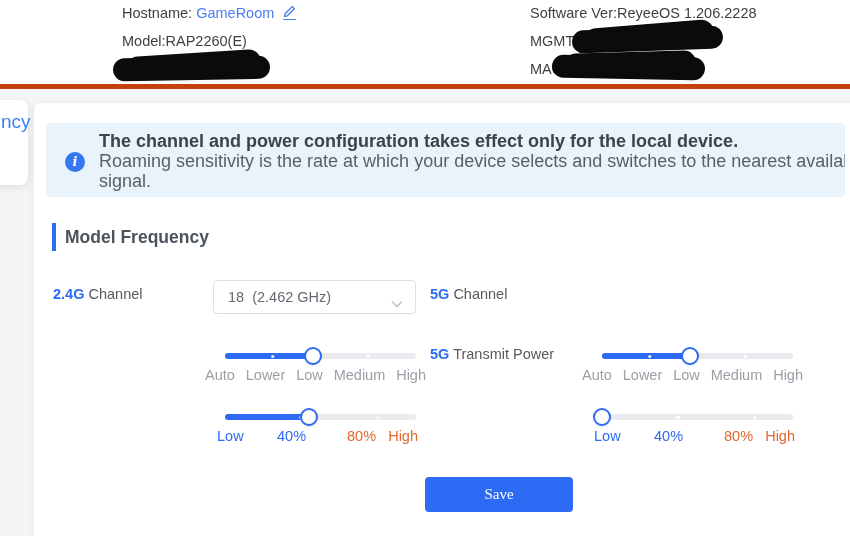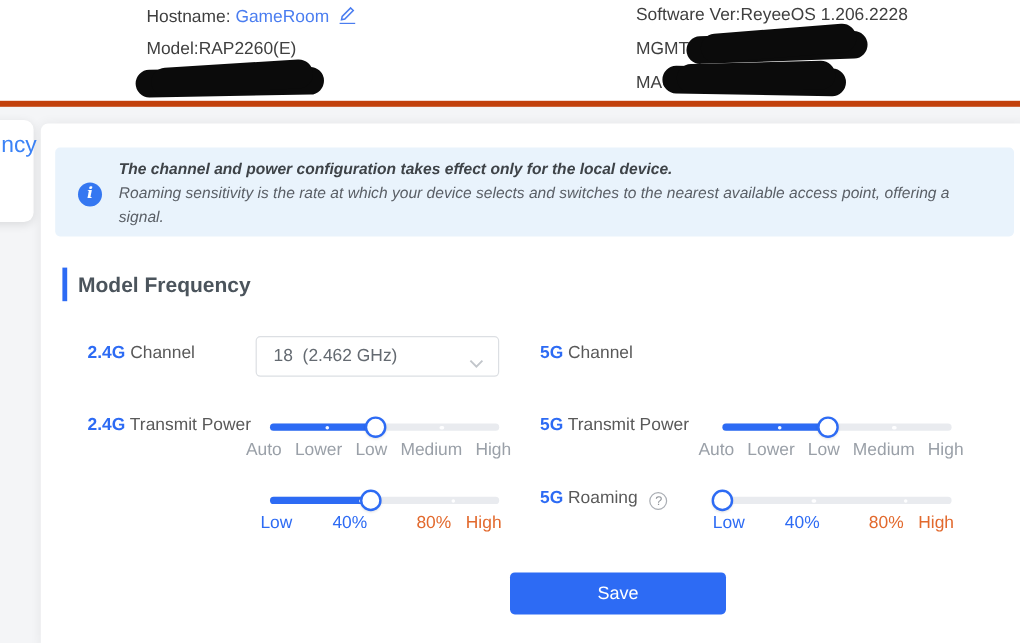--- a/index.html
+++ b/index.html
@@ -52,33 +52,33 @@
     position:absolute; left:12px; top:20px; width:799px; height:74px;
     background:var(--alertbg); border-radius:4px; overflow:hidden;
   }
   .info-icon {
     position:absolute; left:19px; top:29px; width:20px; height:20px; border-radius:50%;
     background:var(--infoicon); color:#fff;
     font-family:"DejaVu Serif","Liberation Serif",serif; font-style:italic; font-weight:bold;
     font-size:13px; text-align:center; line-height:20px;
   }
   .alert-text { position:absolute; left:53px; top:8px; width:742px; }
-  .alert-line { font-size:13px; line-height:20px; color:#5a5f66; white-space:nowrap;font-style:italic; }
+  .alert-line { font-size:18px; line-height:20px; color:#5a5f66; white-space:nowrap; }
   .alert-line.bold { font-weight:bold; color:#3e4348; }
 
   
   .sec-bar {
     position:absolute; left:18px; top:120px; width:4px; height:28px; background:var(--accent);
   }
   .sec-title {
     position:absolute; left:31px; top:124px; font-size:17.5px; font-weight:bold; color:var(--titlegray);
   }
 
   
-  .f-label { position:absolute; font-size:14.5px; color:var(--labelgray); white-space:nowrap;margin-left:20px; }
+  .f-label { position:absolute; font-size:14.5px; color:var(--labelgray); white-space:nowrap; }
   .band { font-weight:bold; color:var(--accent); }
   .q-icon {
     display:inline-block; width:15px; height:15px; border:1px solid #a9adb3; border-radius:50%;
     font-size:10.5px; line-height:14px; text-align:center; color:#8f9399;
     margin-left:6px; vertical-align:-2px;
   }
 
   .dropdown {
     position:absolute; width:203px; height:34px; background:#fff;
     border:1px solid var(--border); border-radius:4px; cursor:pointer;
@@ -110,23 +110,23 @@
     display:flex; justify-content:space-between;
     font-size:14.5px; color:var(--tickgray); white-space:nowrap;
   }
   .r-ticks { position:absolute; left:0; right:0; top:14px; height:18px; font-size:14.5px; white-space:nowrap; }
   .r-ticks span { position:absolute; }
   .rt-blue { color:var(--accent); }
   .rt-orange { color:var(--orange); }
   .rt-low { left:4px; } .rt-40 { left:64px; } .rt-80 { left:134px; } .rt-high { right:-2px; }
 
   .save-btn {
-    position:absolute; left:391px; top:374px; width:180px; height:35px;
+    position:absolute; left:391px; top:374px; width:148px; height:35px;
     background:var(--accent); border:none; border-radius:4px;
-    color:#fff; font-size:15px; font-family:Liberation Sans, sans-serif; cursor:pointer;text-align:center;
+    color:#fff; font-size:15px; font-family:Liberation Serif, serif; cursor:pointer;text-align:center;
   }
 </style>
 </head>
 <body>
 
 <div class="header">
   <div class="hdr-left">
     <div class="hdr-row" style="top:5px; left:0;">
       <span>Hostname:</span>
       <span class="link">GameRoom</span>
@@ -180,24 +180,20 @@
     <span class="dd-value">18  (2.462 GHz)</span>
     <span class="dd-chevron"><svg width="12" height="8" viewBox="0 0 12 8" fill="none" stroke="#c2c6cb" stroke-width="1.6">
           <path d="M1 1.5 L6 6.5 L11 1.5"></path>
         </svg></span>
   </div>
   <div class="f-label" style="left:396px; top:183px;">
     <span class="band">5G</span>
     <span>Channel</span>
   </div>
 
-  <div class="f-label" style="left:19px; top:243px;">
-    <span class="band">2.4G</span>
-    <span>Transmit Power</span>
-  </div>
   <div class="slider-wrap" style="left:179px; top:250px;">
     <div class="rail">
       <div class="fill" style="width: 46%;"></div>
       <span class="step-dot" style="left: 25%;"></span>
       <span class="step-dot" style="left: 75%;"></span>
       <div class="handle" style="left: 46%;"></div>
     </div>
     <div class="ticks">
       <span>Auto</span>
       <span>Lower</span>
@@ -233,25 +229,20 @@
       <span class="step-dot" style="left: 80%;"></span>
       <div class="handle" style="left: 44%;"></div>
     </div>
     <div class="r-ticks">
       <span class="rt-blue rt-low">Low</span>
       <span class="rt-blue rt-40">40%</span>
       <span class="rt-orange rt-80">80%</span>
       <span class="rt-orange rt-high">High</span>
     </div>
   </div>
-  <div class="f-label" style="left:396px; top:304px;">
-    <span class="band">5G</span>
-    <span>Roaming</span>
-    <span class="q-icon">?</span>
-  </div>
   <div class="slider-wrap" style="left:556px; top:311px;">
     <div class="rail">
       <div class="fill" style="width: 0%;"></div>
       <span class="step-dot" style="left: 40%;"></span>
       <span class="step-dot" style="left: 80%;"></span>
       <div class="handle" style="left: 0%;"></div>
     </div>
     <div class="r-ticks">
       <span class="rt-blue rt-low">Low</span>
       <span class="rt-blue rt-40">40%</span>

